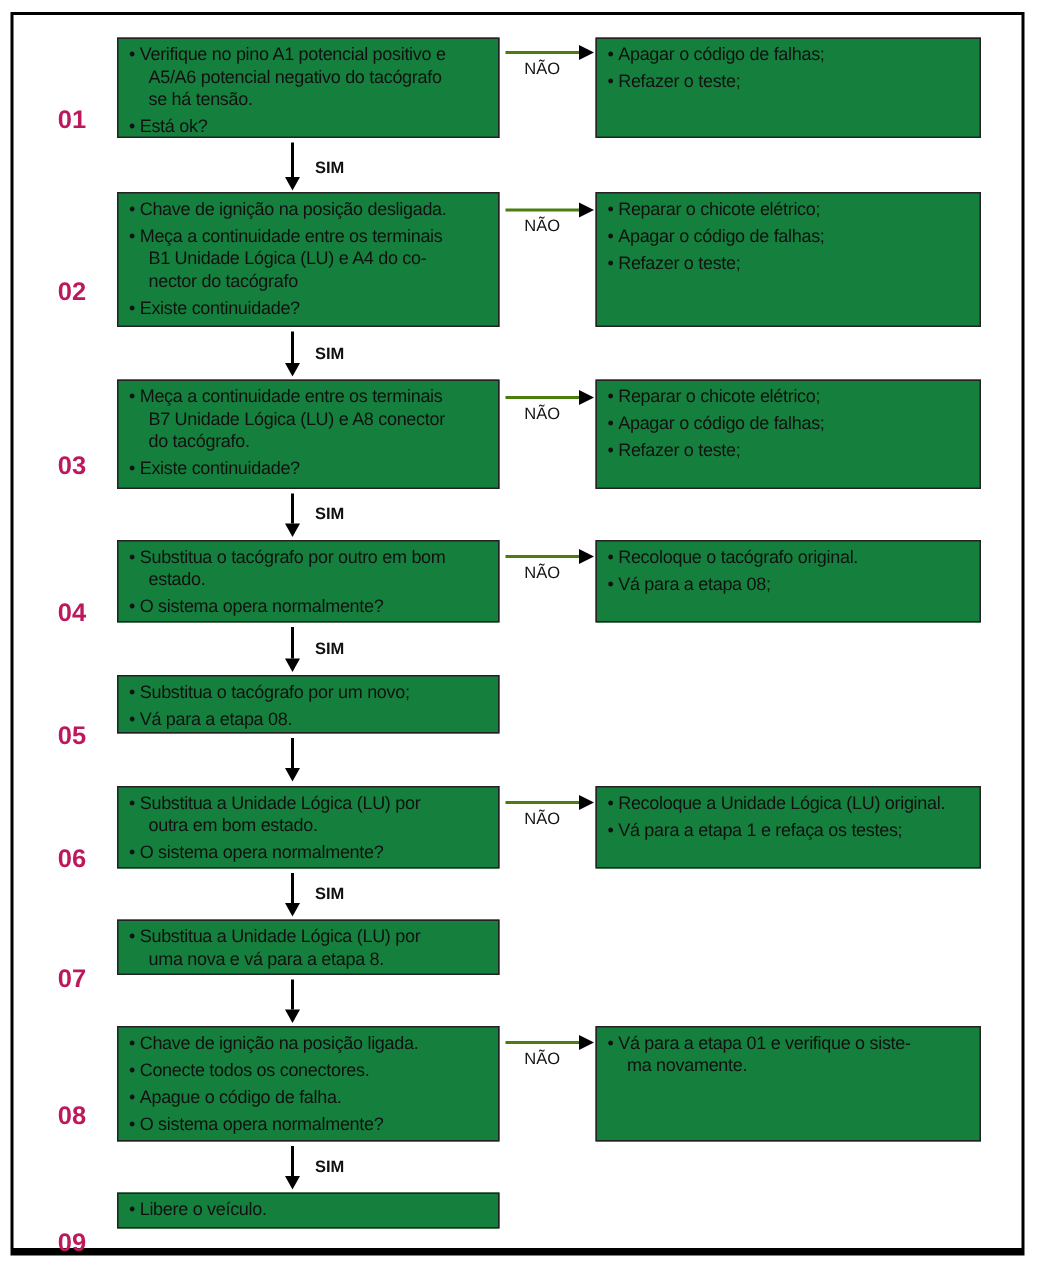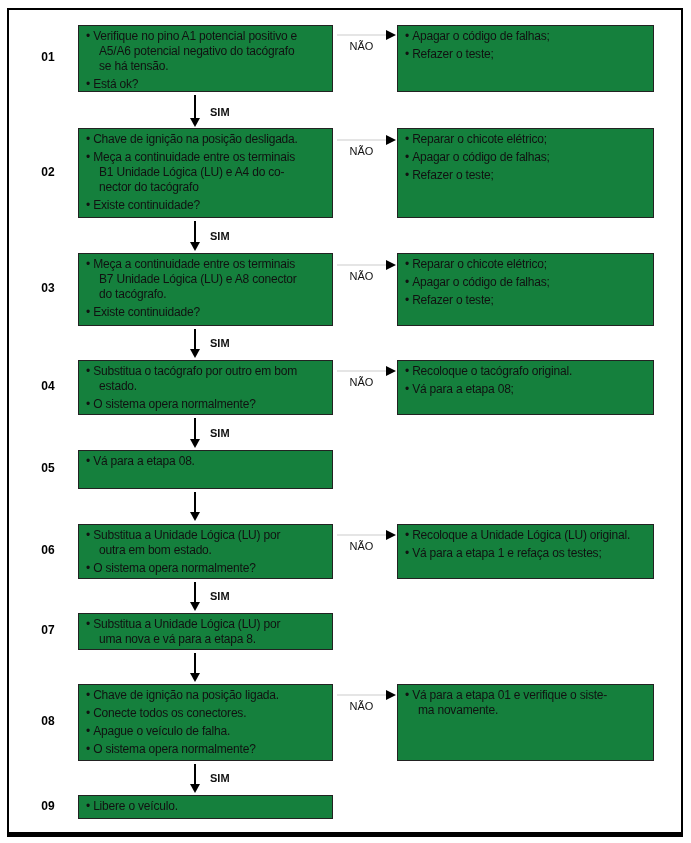--- a/index.html
+++ b/index.html
@@ -7,33 +7,33 @@
     width:691px; height:843px; background:#ffffff;
     font-family:"Liberation Sans", sans-serif;
   }
   .canvas { position:relative; width:691px; height:843px; background:#fff; overflow:hidden; }
   .frame {
     position:absolute; left:7px; top:8px; width:676px; height:829px;
     border:2px solid #000; border-bottom-width:5px; box-sizing:border-box;
   }
   .stepnum {
     position:absolute; left:33px; width:30px; text-align:center;
-    font-weight:bold; font-size:12px; color:#000000;
+    font-weight:bold; font-size:17px; color:#be185d;margin-top:20px;
   }
   .box {
     position:absolute; box-sizing:border-box; background:#15803d;
     border:1.5px solid #222; padding:3px 4px 3px 7px;
     font-size:12px; line-height:15px; letter-spacing:-0.2px; color:#111;
   }
   .box.left  { left:78px;  width:255px; }
   .box.right { left:397px; width:257px; }
   .box ul { margin:0; padding:0; list-style:none; }
   .box li { padding-left:13px; text-indent:-13px; white-space:pre-line; margin:0 0 3px 0; }
   .box li::before { content:"\2022\00a0"; }
-  .harrow { position:absolute; left:337px; width:49px; height:2px; background:#e5e5e5; }
+  .harrow { position:absolute; left:337px; width:49px; height:2px; background:#4d7c0f; }
   .harrow::after {
     content:""; position:absolute; right:-10px; top:-4px; width:0; height:0;
     border-left:10px solid #000; border-top:5px solid transparent; border-bottom:5px solid transparent;
   }
   .hlbl {
     position:absolute; top:6px; left:50%; transform:translateX(-50%);
     font-size:11px; letter-spacing:0; color:#111;
   }
   .varrow { position:absolute; left:194px; width:2px; background:#000; }
   .varrow::after {
@@ -134,20 +134,21 @@
       <li>Vá para a etapa 08;</li>
     </ul>
   </div>
   <div class="varrow" style="top:418px;height:21px">
     <span class="vlbl">SIM</span>
   </div>
 
   <div class="stepnum" style="top:461px">05</div>
   <div class="box left" style="top:450px;height:39px">
     <ul>
+      <li>Substitua o tacógrafo por um novo;</li>
       <li>Vá para a etapa 08.</li>
     </ul>
   </div>
   <div class="varrow" style="top:492px;height:20px"></div>
 
   <div class="stepnum" style="top:543px">06</div>
   <div class="box left" style="top:524px;height:55px">
     <ul>
       <li>Substitua a Unidade Lógica (LU) por
 outra  em bom estado.</li>
@@ -174,21 +175,21 @@
 uma nova e vá para a etapa 8.</li>
     </ul>
   </div>
   <div class="varrow" style="top:653px;height:20px"></div>
 
   <div class="stepnum" style="top:714px">08</div>
   <div class="box left" style="top:684px;height:77px">
     <ul>
       <li>Chave de ignição na posição ligada.</li>
       <li>Conecte todos os conectores.</li>
-      <li>Apague o veículo de falha.</li>
+      <li>Apague o código de falha.</li>
       <li>O sistema opera normalmente?</li>
     </ul>
   </div>
   <div class="harrow" style="top:694px">
     <span class="hlbl">NÃO</span>
   </div>
   <div class="box right" style="top:684px;height:77px">
     <ul>
       <li>Vá para a etapa 01 e verifique o siste-
 ma novamente.</li>

